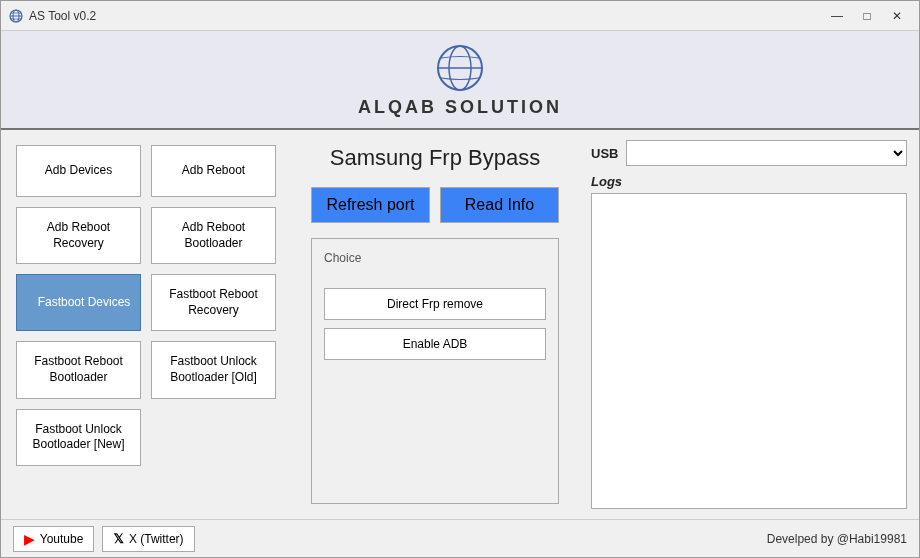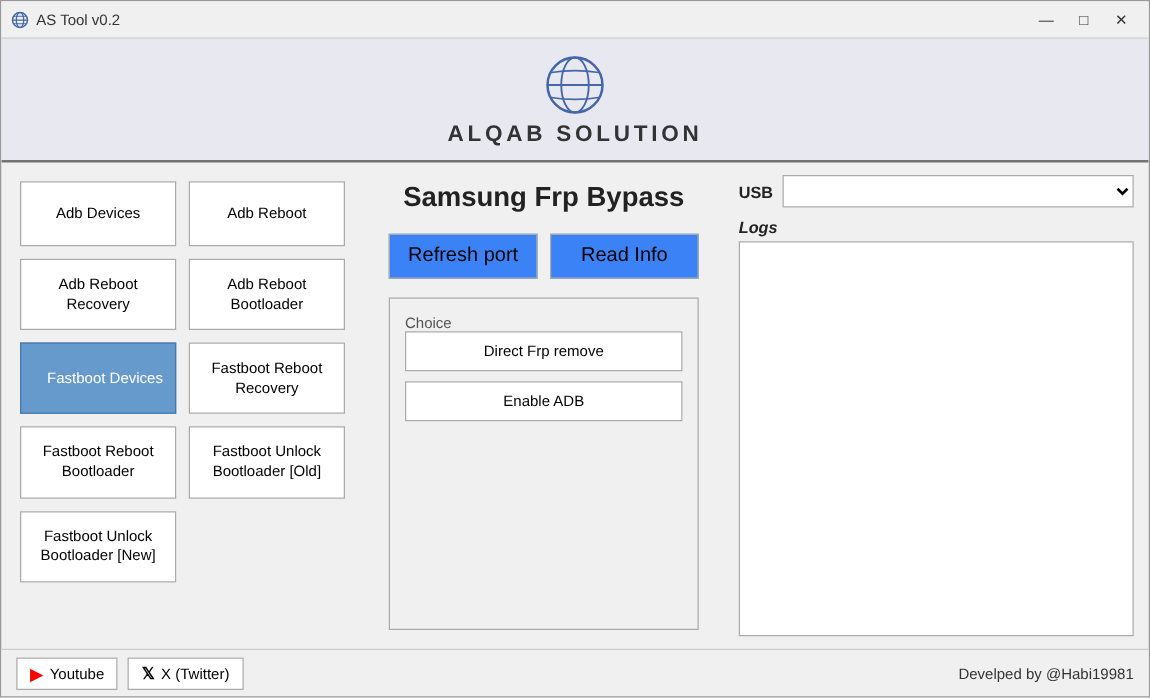--- a/index.html
+++ b/index.html
@@ -124,21 +124,21 @@
 
     
     .center-panel {
       flex: 1;
       padding: 15px 20px;
       display: flex;
       flex-direction: column;
     }
     .center-title {
       font-size: 22px;
-      font-weight: bold;
+      font-weight: normal;
       text-align: center;
       margin-bottom: 16px;
       color: #222;
     }
     .center-actions {
       display: flex;
       gap: 10px;
       margin-bottom: 15px;
     }
     .center-btn {
@@ -151,21 +151,21 @@
     }
 
     .choice-box {
       border: 1px solid #aaa;
       padding: 12px;
       flex: 1;
     }
     .choice-label {
       font-size: 12px;
       color: #555;
-      margin-bottom: 0;
+      margin-bottom: 23px;
     }
     .choice-btn {
       width: 100%;
       padding: 8px;
       background: white;
       border: 1px solid #aaa;
       cursor: pointer;
       font-size: 12px;
       margin-bottom: 8px;
       text-align: center;

